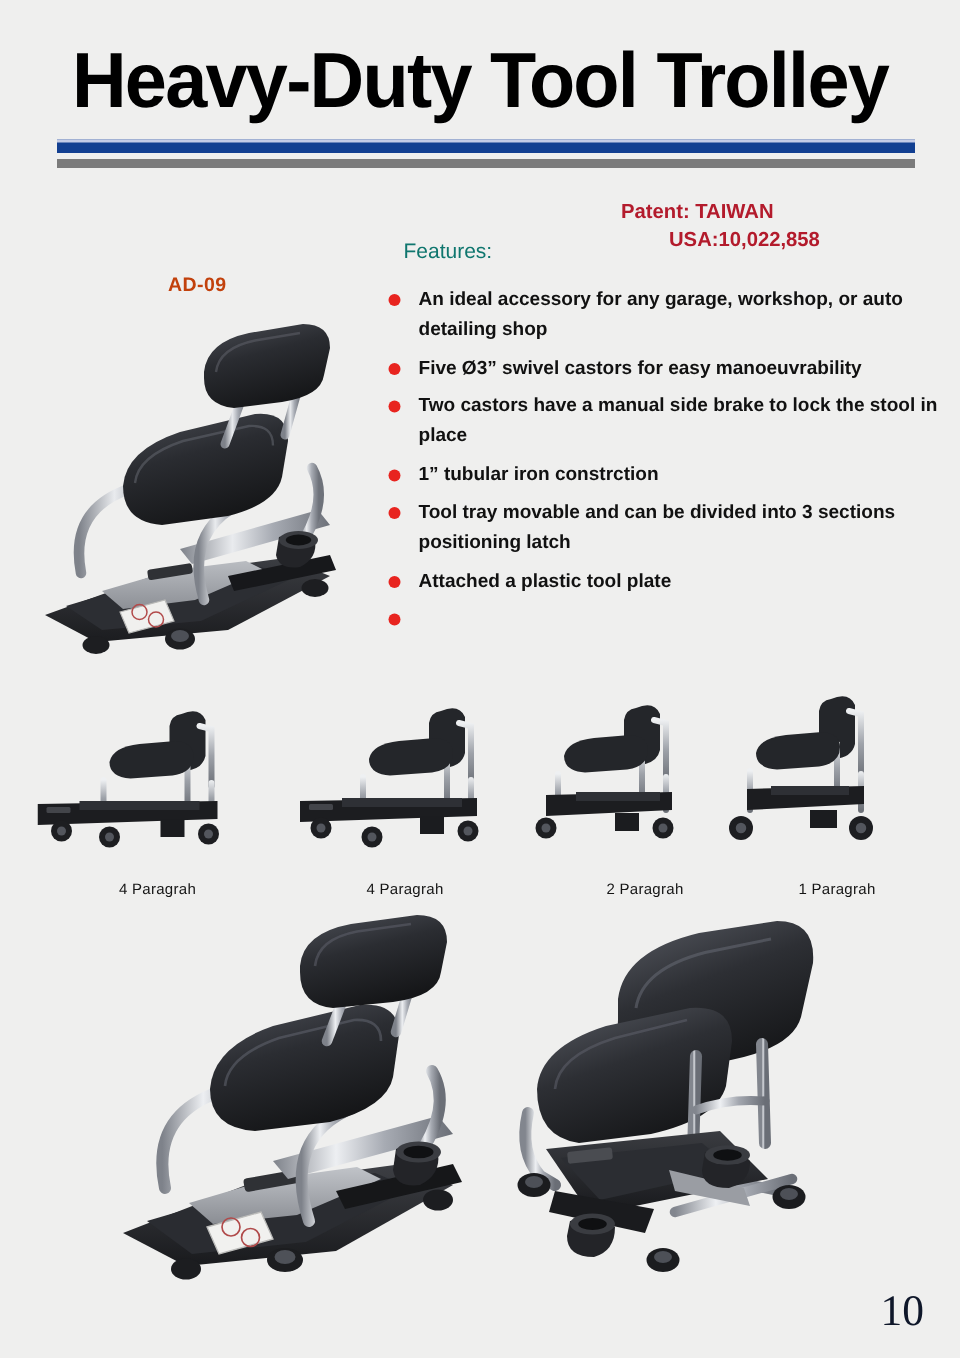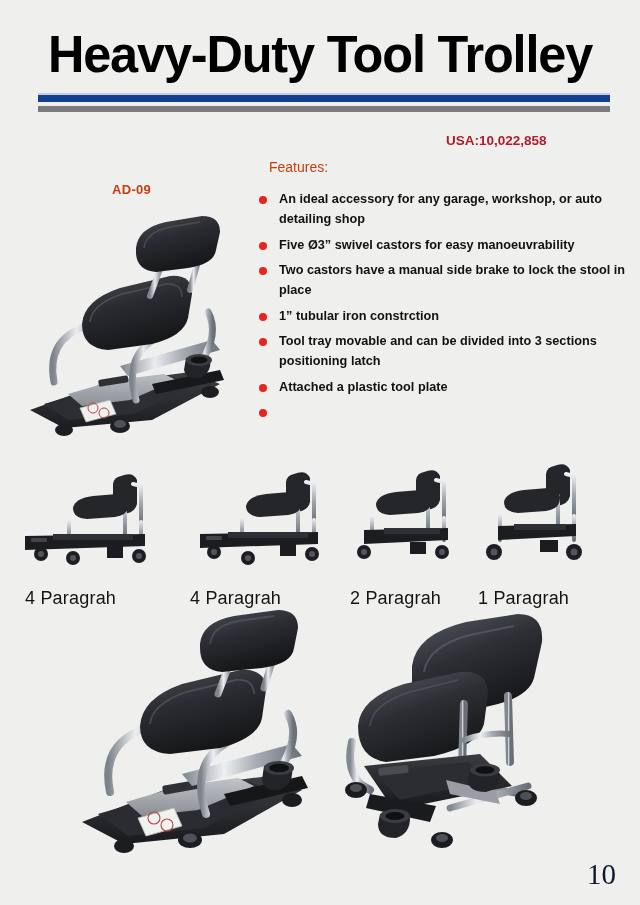--- a/index.html
+++ b/index.html
@@ -73,21 +73,21 @@
     letter-spacing: 0.3px;
   }
 
   
   .features-heading {
     position: absolute;
     left: 269px;
     top: 159px;
     font-size: 14px;
     font-weight: normal;
-    color: #c2410c;
+    color: #0f766e;
   }
   .features-list {
     position: absolute;
     left: 257px;
     top: 189px;
     width: 396px;
     margin: 0;
     padding: 0;
     list-style: none;
   }
@@ -119,21 +119,22 @@
   .thumb-row { position: absolute; left: 0; top: 462px; width: 640px; height: 150px; }
   .thumb { position: absolute; width: 160px; height: 118px; }
   .thumb-1 { left: 25px; }
   .thumb-2 { left: 190px; }
   .thumb-3 { left: 350px; }
   .thumb-4 { left: 478px; }
   .thumb-caption {
     position: absolute;
     top: 126px;
     width: 160px;
-    font-size: 18px;
+    text-align: center;
+    font-size: 10px;
     color: #141414;
     letter-spacing: 0.2px;
   }
 
   .big-left  { left: 78px;  top: 610px; width: 268px; height: 252px; }
   .big-right { left: 330px; top: 608px; width: 268px; height: 256px; }
 
   
   .page-number {
     position: absolute;
@@ -145,20 +146,21 @@
   }
 </style>
 </head>
 <body>
 
 <div class="page-title">Heavy-Duty Tool Trolley</div>
 <div class="rule-blue"></div>
 <div class="rule-gray"></div>
 
 <div class="patent-block">
+  <div class="patent-line-1">Patent: TAIWAN</div>
   <div class="patent-line-2">USA:10,022,858</div>
 </div>
 
 <div class="model-label">AD-09</div>
 
 <div class="features-heading">Features:</div>
 <ul class="features-list">
   <li class="feature-item">
     <span class="feature-bullet"></span>
     <span>An ideal accessory for any garage, workshop, or auto detailing shop</span>

